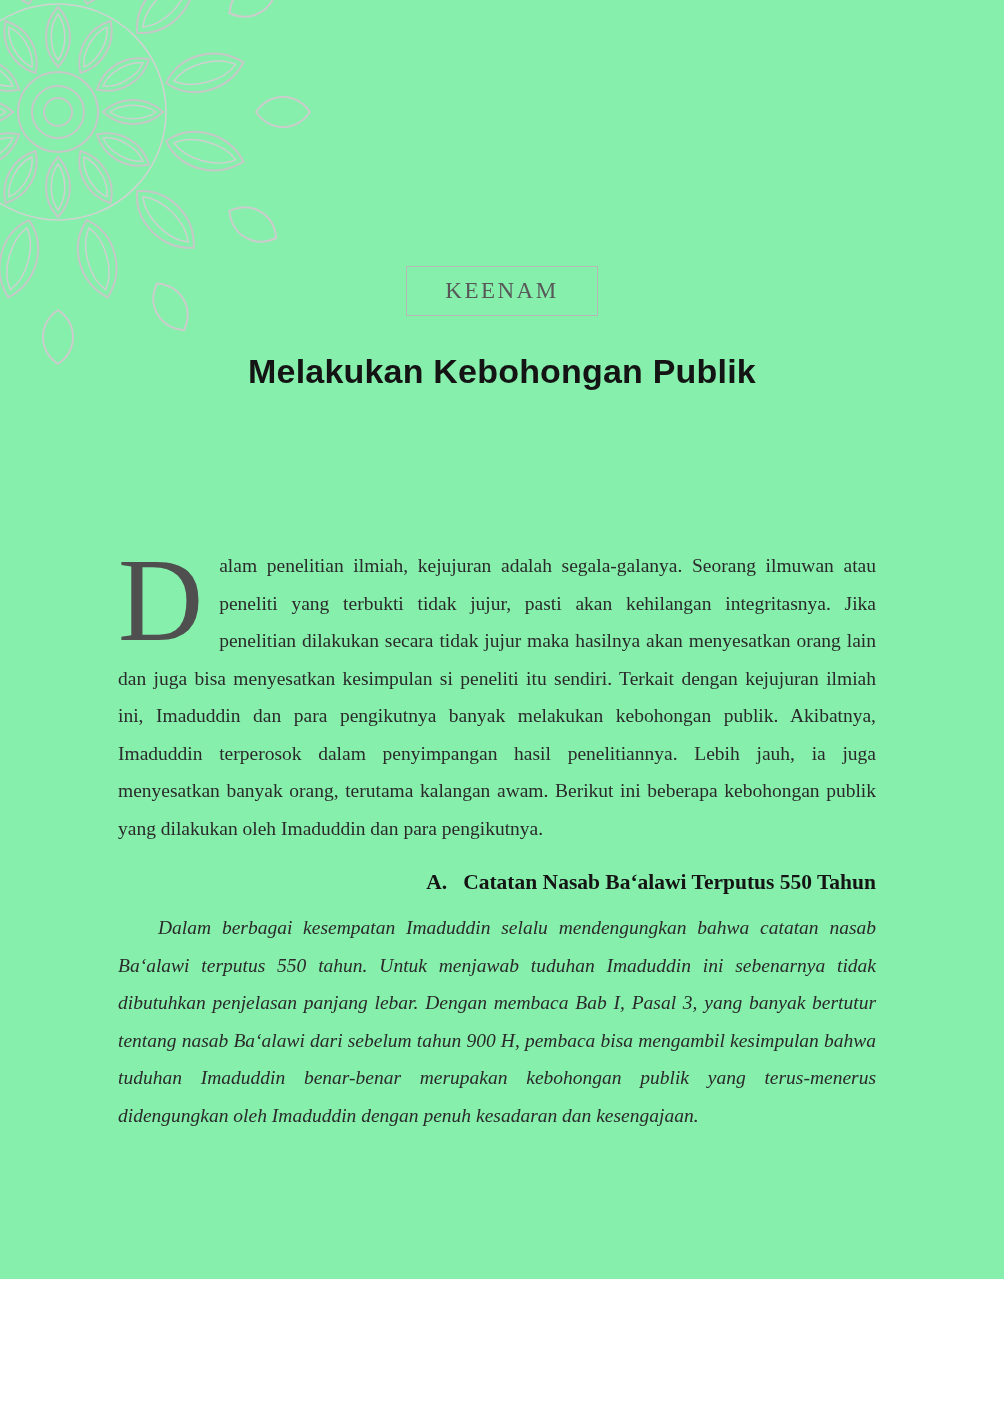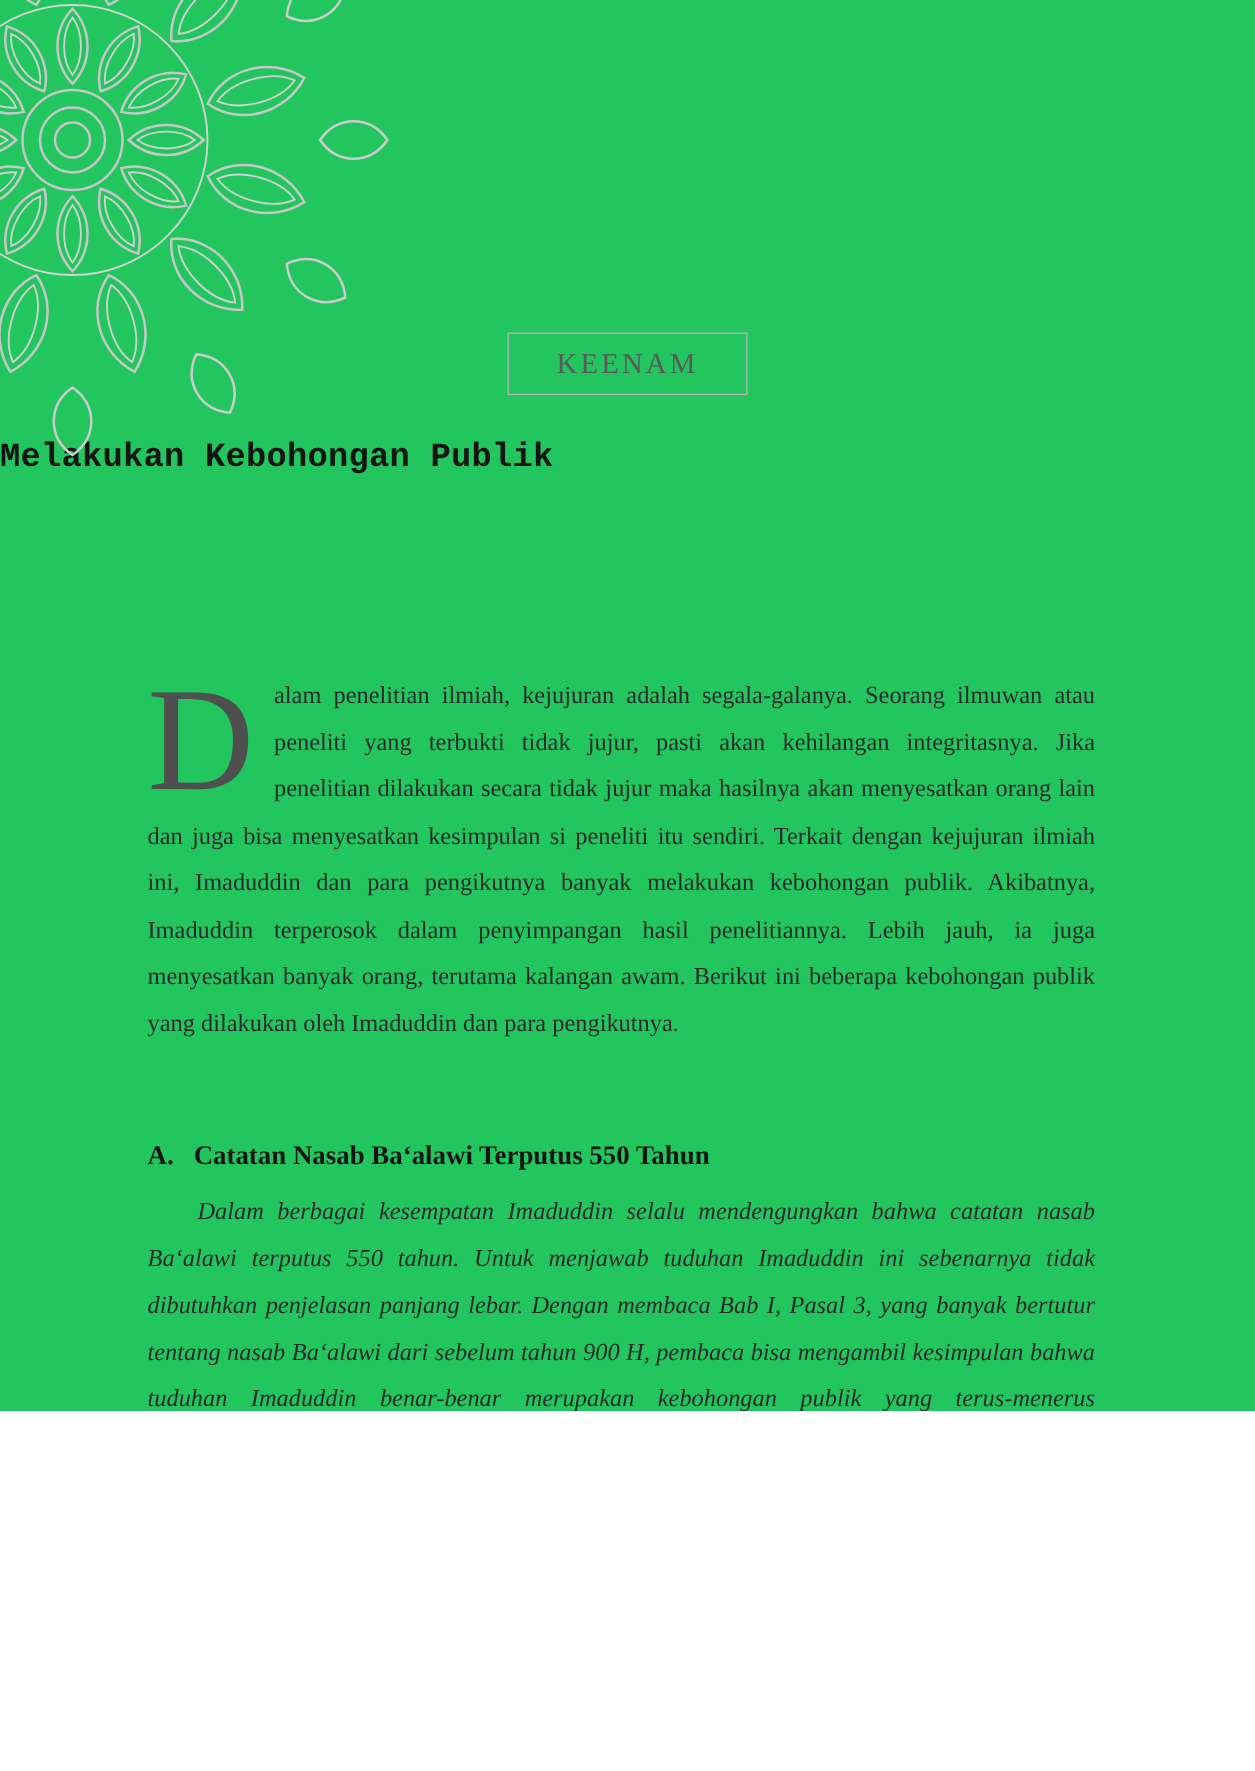--- a/index.html
+++ b/index.html
@@ -3,23 +3,23 @@
 <meta charset="utf-8">
 <style>
   html, body {
     margin: 0;
     padding: 0;
     background: #ffffff;
   }
   .page {
     position: relative;
     width: 1004px;
-    height: 1129px;
+    height: 1279px;
     margin: 0 auto;
-    background: #22c55e;
+    background: #86efac;
     overflow: hidden;
     font-family: "Liberation Serif", serif;
     color: #262626;
   }
   .ornament {
     position: absolute;
     top: 0;
     left: 0;
     pointer-events: none;
   }
@@ -30,24 +30,24 @@
     padding: 11px 38px;
   }
   .chapter-label {
     font-family: "Liberation Serif", serif;
     font-size: 23px;
     letter-spacing: 2.5px;
     color: #585858;
   }
   .page-title {
     margin: 36px 0 0 0;
-    text-align: left;
-    font-family: Liberation Mono, monospace;
+    text-align: center;
+    font-family: Liberation Sans, sans-serif;
     font-weight: 700;
-    font-size: 27px;
+    font-size: 34px;
     letter-spacing: 0.2px;
     color: #141414;
   }
   .content {
     margin: 156px 128px 0 118px;
   }
   .body-par {
     margin: 0;
     font-size: 19.5px;
     line-height: 37.5px;
@@ -56,25 +56,26 @@
   }
   .dropcap {
     float: left;
     font-family: "Liberation Serif", serif;
     font-size: 118px;
     line-height: 0.78;
     color: #4f4f4f;
     margin: 8px 16px 0 0;
   }
   .section-heading {
-    margin: 74px 0 14px 0;
+    margin: 23px 0 14px 0;
     font-family: "Liberation Serif", serif;
     font-weight: 700;
     font-size: 21.5px;
     color: #141414;
+    text-align: right;
   }
   .section-heading .sec-num {
     margin-right: 16px;
   }
   .indent-par {
     text-indent: 40px;
     font-style: italic;
   }
   .clearfix::after {
     content: "";

